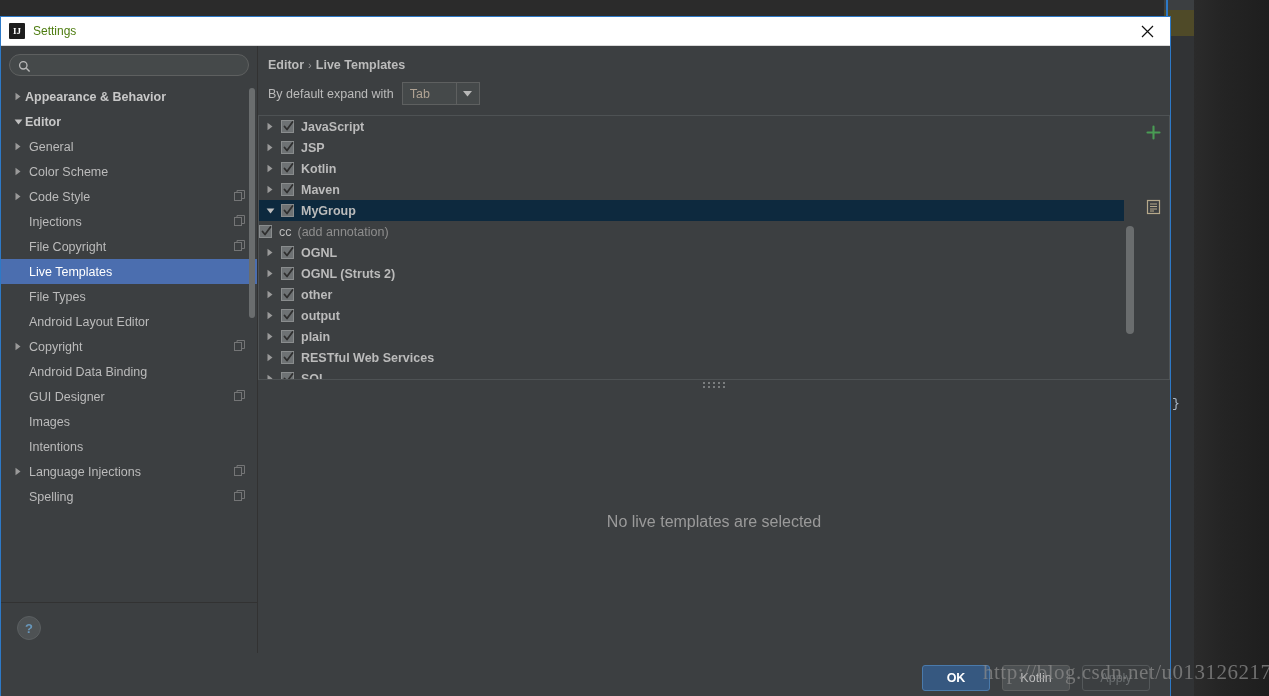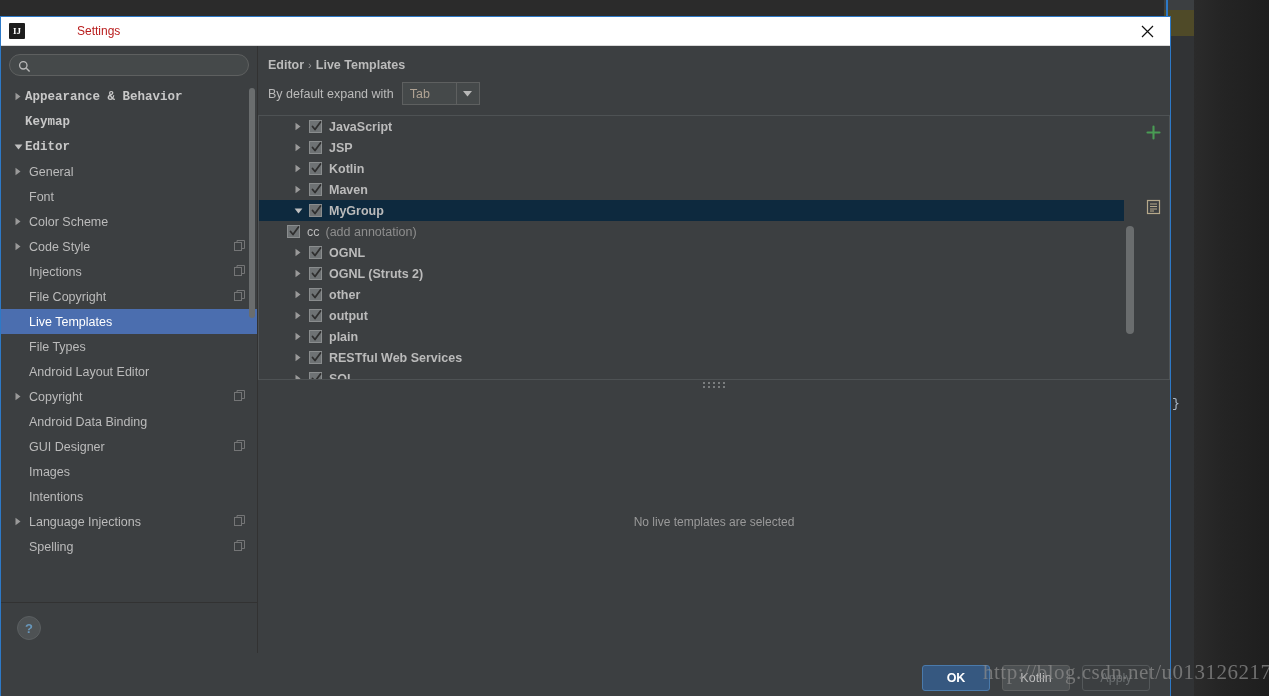--- a/index.html
+++ b/index.html
@@ -28,21 +28,21 @@
     background:#3c3f41;border:1px solid #2d79c7;box-sizing:border-box;
     display:flex;flex-direction:column;
   }
   
   #titlebar{height:28px;background:#ffffff;display:flex;align-items:center;
     flex:0 0 auto;position:relative;border-bottom:1px solid #d9d9d9;}
   #title-icon{width:16px;height:16px;margin-left:8px;margin-right:8px;position:relative;}
   #title-icon .ij{width:16px;height:16px;background:#1d1d1d;border-radius:1px;
     display:flex;align-items:center;justify-content:center;color:#fff;font-size:9px;font-weight:bold;
     font-family:"Liberation Serif",serif;}
-  #title-text{font-size:12px;color:#b91c1c;margin-left:44px;}
+  #title-text{font-size:12px;color:#4d7c0f;}
   #close-btn{position:absolute;right:0;top:0;width:46px;height:28px;
     display:flex;align-items:center;justify-content:center;cursor:pointer;}
   #close-btn svg{display:block;}
 
   #body{flex:1 1 auto;display:flex;min-height:0;}
 
   
   #sidebar{width:256px;background:#3c3f41;display:flex;flex-direction:column;
     border-right:1px solid #323232;position:relative;flex:0 0 auto;}
   #searchwrap{padding:8px 8px 6px 8px;}
@@ -53,21 +53,21 @@
     width:100%;font-family:"Liberation Sans",sans-serif;}
   #tree{flex:1 1 auto;overflow:hidden;position:relative;padding-top:2px;}
   .srow{height:25px;display:flex;align-items:center;font-size:12.5px;color:#bbbbbb;
     padding-left:10px;box-sizing:border-box;cursor:default;white-space:nowrap;position:relative;}
   .srow.bold{font-weight:bold;color:#c8c8c8;}
   .srow.sel{background:#4b6eaf;color:#ffffff;}
   .srow .arrow{width:14px;flex:0 0 auto;display:flex;align-items:center;justify-content:center;}
   .srow .arrow svg{display:block;}
   .srow .lbl{flex:1 1 auto;overflow:hidden;text-overflow:ellipsis;}
   .srow .copyic{flex:0 0 auto;margin-right:12px;opacity:.7;}
-  .ind0{padding-left:10px;font-family:Liberation Mono, monospace;}
+  .ind0{padding-left:10px;}
   .ind1{padding-left:28px;}
   .ind1 .arrow{margin-left:-18px;margin-right:4px;}
   #sb-scroll{position:absolute;right:2px;top:6px;width:6px;height:230px;background:#6a6d6e;border-radius:3px;}
   #sidebar-bottom{height:1px;background:#323232;}
   #helpwrap{height:50px;display:flex;align-items:center;padding-left:16px;flex:0 0 auto;}
   #help-btn{width:22px;height:22px;border-radius:50%;background:#4e5254;border:1px solid #5b5f61;
     display:flex;align-items:center;justify-content:center;color:#6897bb;font-size:13px;
     font-weight:bold;cursor:pointer;}
 
   
@@ -79,21 +79,21 @@
   #combo{width:78px;height:23px;border:1px solid #5e6060;background:#45494a;display:flex;
     align-items:center;box-sizing:border-box;cursor:pointer;}
   #combo .val{flex:1 1 auto;padding-left:7px;font-size:12.5px;color:#b0a394;}
   #combo .arr{width:22px;height:100%;border-left:1px solid #5e6060;display:flex;
     align-items:center;justify-content:center;}
 
   #treepanel{margin:10px 0 0 0;position:relative;height:265px;display:flex;}
   #treebox{flex:1 1 auto;background:#3c3f41;border:1px solid #4e5254;border-right:none;
     position:relative;overflow:hidden;box-sizing:border-box;}
   .trow{height:21px;display:flex;align-items:center;font-size:12.5px;color:#bbbbbb;
-    white-space:nowrap;cursor:default;padding-left:28px;}
+    white-space:nowrap;cursor:default;}
   .trow.sel{background:#0d293e;}
   .trow .tarrow{width:22px;flex:0 0 auto;display:flex;align-items:center;justify-content:center;}
   .trow .tarrow svg{display:block;}
   .trow .cb{width:13px;height:13px;flex:0 0 auto;margin-right:7px;background:#6e7274;
     border:1px solid #8a8d8e;box-sizing:border-box;position:relative;}
   .trow .cb svg{position:absolute;left:0;top:-1px;}
   .trow.grp .nm{font-weight:bold;color:#bbbbbb;}
   .trow.child{}
   .trow .desc{color:#8e8e8e;margin-left:6px;font-weight:normal;}
   #tscrollbar{width:13px;flex:0 0 auto;background:#3c3f41;border-top:1px solid #4e5254;
@@ -102,21 +102,21 @@
   #ttoolbar{width:33px;flex:0 0 auto;border:1px solid #4e5254;border-left:none;
     background:#3c3f41;display:flex;flex-direction:column;align-items:center;padding-top:4px;gap:9px;
     box-sizing:border-box;}
   .tbtn{width:24px;height:24px;display:flex;align-items:center;justify-content:center;cursor:pointer;}
 
   #splitter{height:10px;display:flex;align-items:center;justify-content:center;}
   #splitter .dots{display:grid;grid-template-columns:repeat(5,3px);grid-template-rows:repeat(2,2px);
     gap:2px;}
   #splitter .dots i{background:#7a7d7e;display:block;width:2px;height:2px;}
   #detail{flex:1 1 auto;display:flex;align-items:center;justify-content:center;
-    color:#9a9a9a;font-size:12px;}
+    color:#9a9a9a;font-size:16px;}
 
   
   #bottombar{height:50px;flex:0 0 auto;display:flex;align-items:center;
     justify-content:flex-end;padding-right:20px;gap:12px;}
   .dlgbtn{min-width:68px;height:26px;border:1px solid #5e6060;background:#4c5052;
     color:#bbbbbb;font-size:12.5px;border-radius:3px;cursor:pointer;
     font-family:"Liberation Sans",sans-serif;}
   .dlgbtn.primary{background:#365880;border-color:#4a7aab;color:#ffffff;font-weight:bold;}
   .dlgbtn.disabled{color:#6b6f71;border-color:#54585a;background:#42464800;}
 
@@ -171,42 +171,34 @@
         <div id="sidebar-rows">
             <div class="srow ind0 bold">
               <span class="arrow">
                 <svg width="8" height="9" viewBox="0 0 8 9">
                   <path d="M1.5 0.8 L6.5 4.5 L1.5 8.2 Z" fill="#9a9a9a"></path>
                 </svg>
               </span>
               <span class="lbl">Appearance &amp; Behavior</span>
             </div>
             <div class="srow ind0 bold">
-              <span class="arrow"></span>
-              <span class="lbl">Keymap</span>
-            </div>
-            <div class="srow ind0 bold">
               <span class="arrow">
                 <svg width="9" height="8" viewBox="0 0 9 8">
                   <path d="M0.6 1.5 L8.4 1.5 L4.5 6.6 Z" fill="#c0c0c0"></path>
                 </svg>
               </span>
               <span class="lbl">Editor</span>
             </div>
             <div class="srow ind1">
               <span class="arrow">
                 <svg width="8" height="9" viewBox="0 0 8 9">
                   <path d="M1.5 0.8 L6.5 4.5 L1.5 8.2 Z" fill="#9a9a9a"></path>
                 </svg>
               </span>
               <span class="lbl">General</span>
-            </div>
-            <div class="srow ind1">
-              <span class="arrow"></span>
-              <span class="lbl">Font</span>
             </div>
             <div class="srow ind1">
               <span class="arrow">
                 <svg width="8" height="9" viewBox="0 0 8 9">
                   <path d="M1.5 0.8 L6.5 4.5 L1.5 8.2 Z" fill="#9a9a9a"></path>
                 </svg>
               </span>
               <span class="lbl">Color Scheme</span>
             </div>
             <div class="srow ind1">

